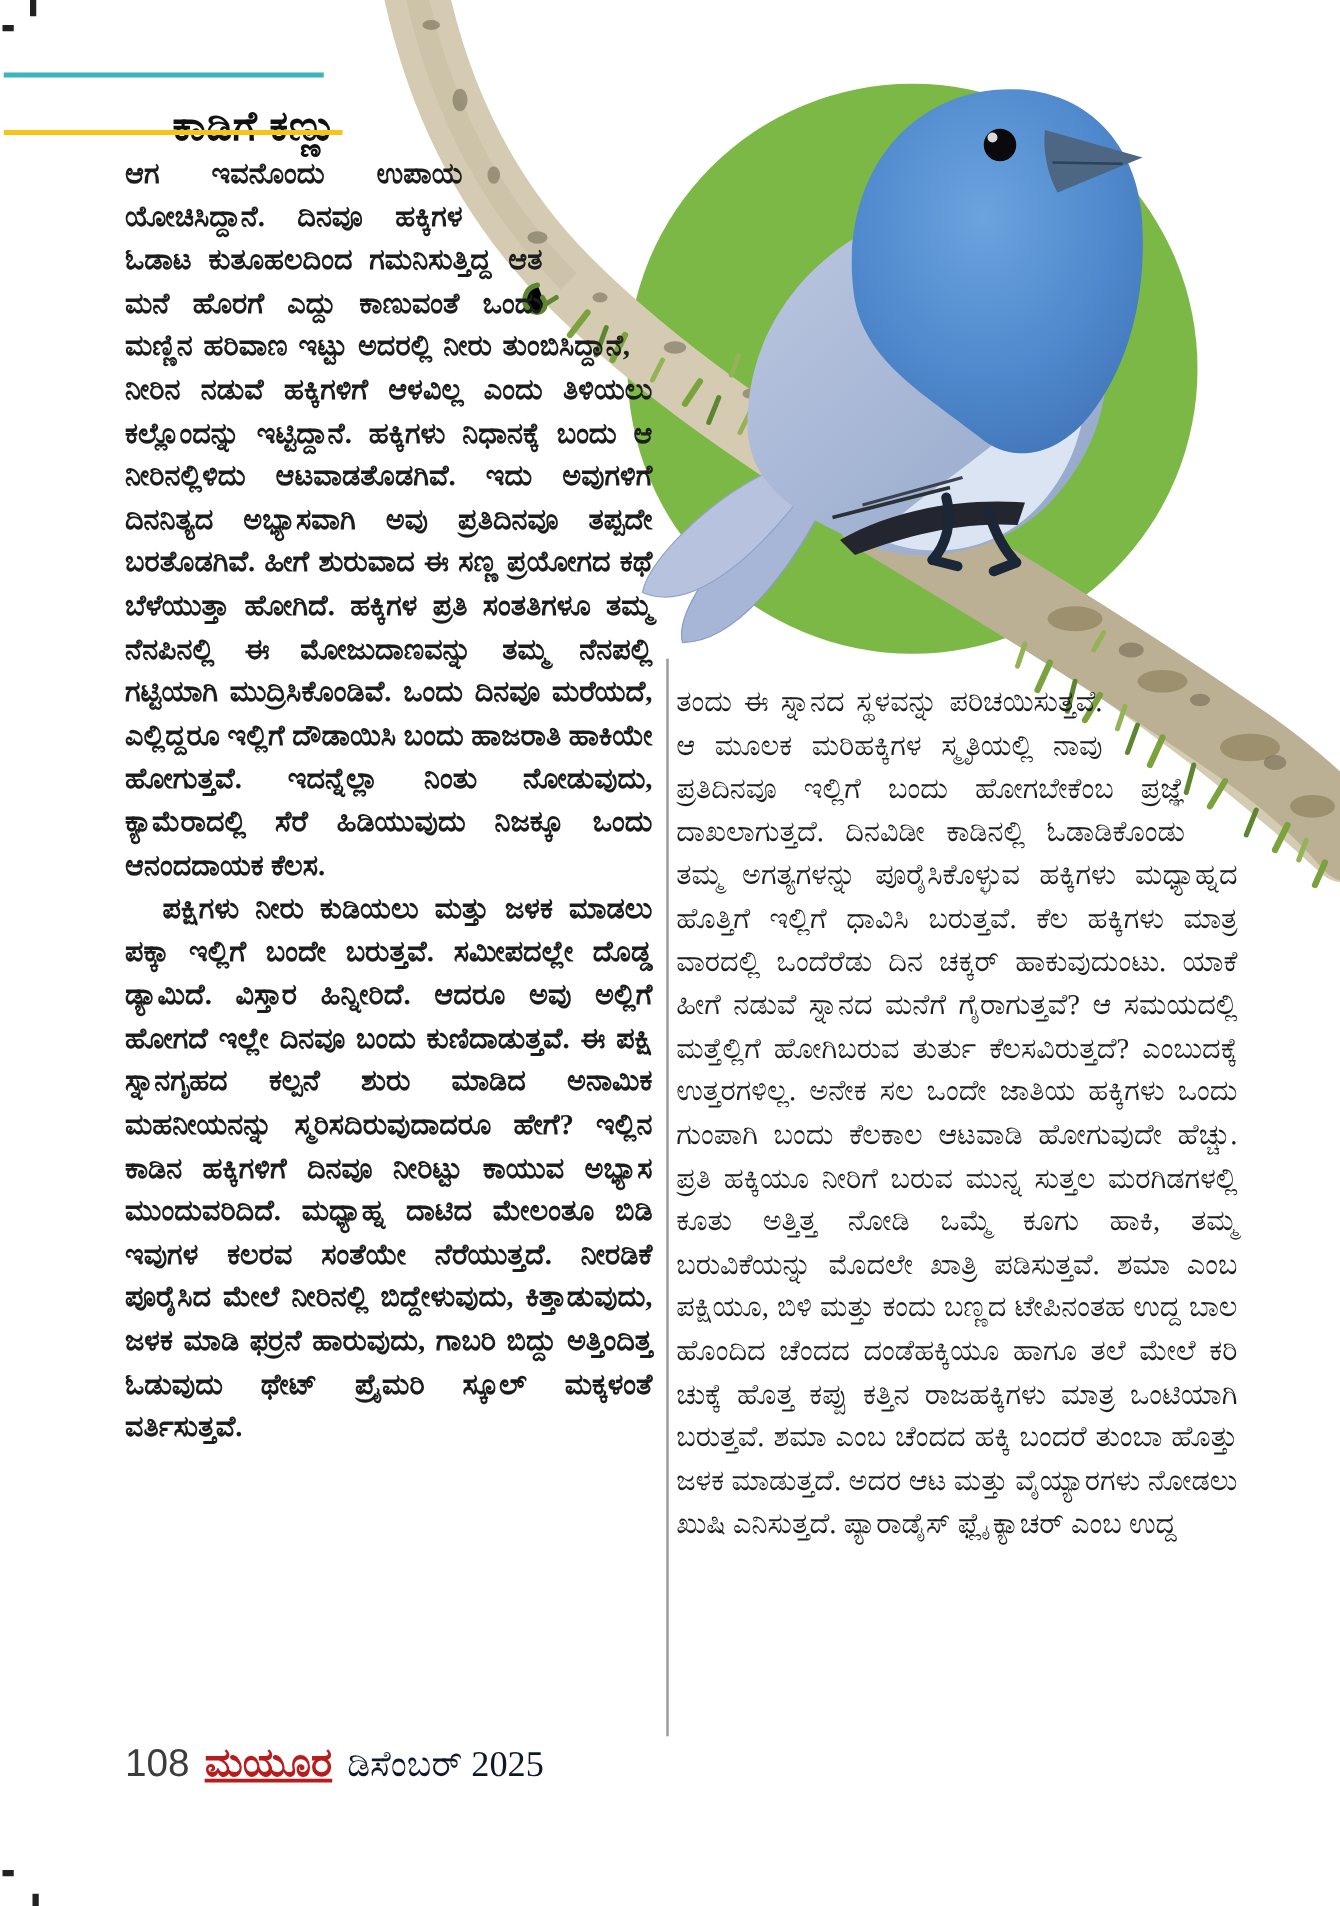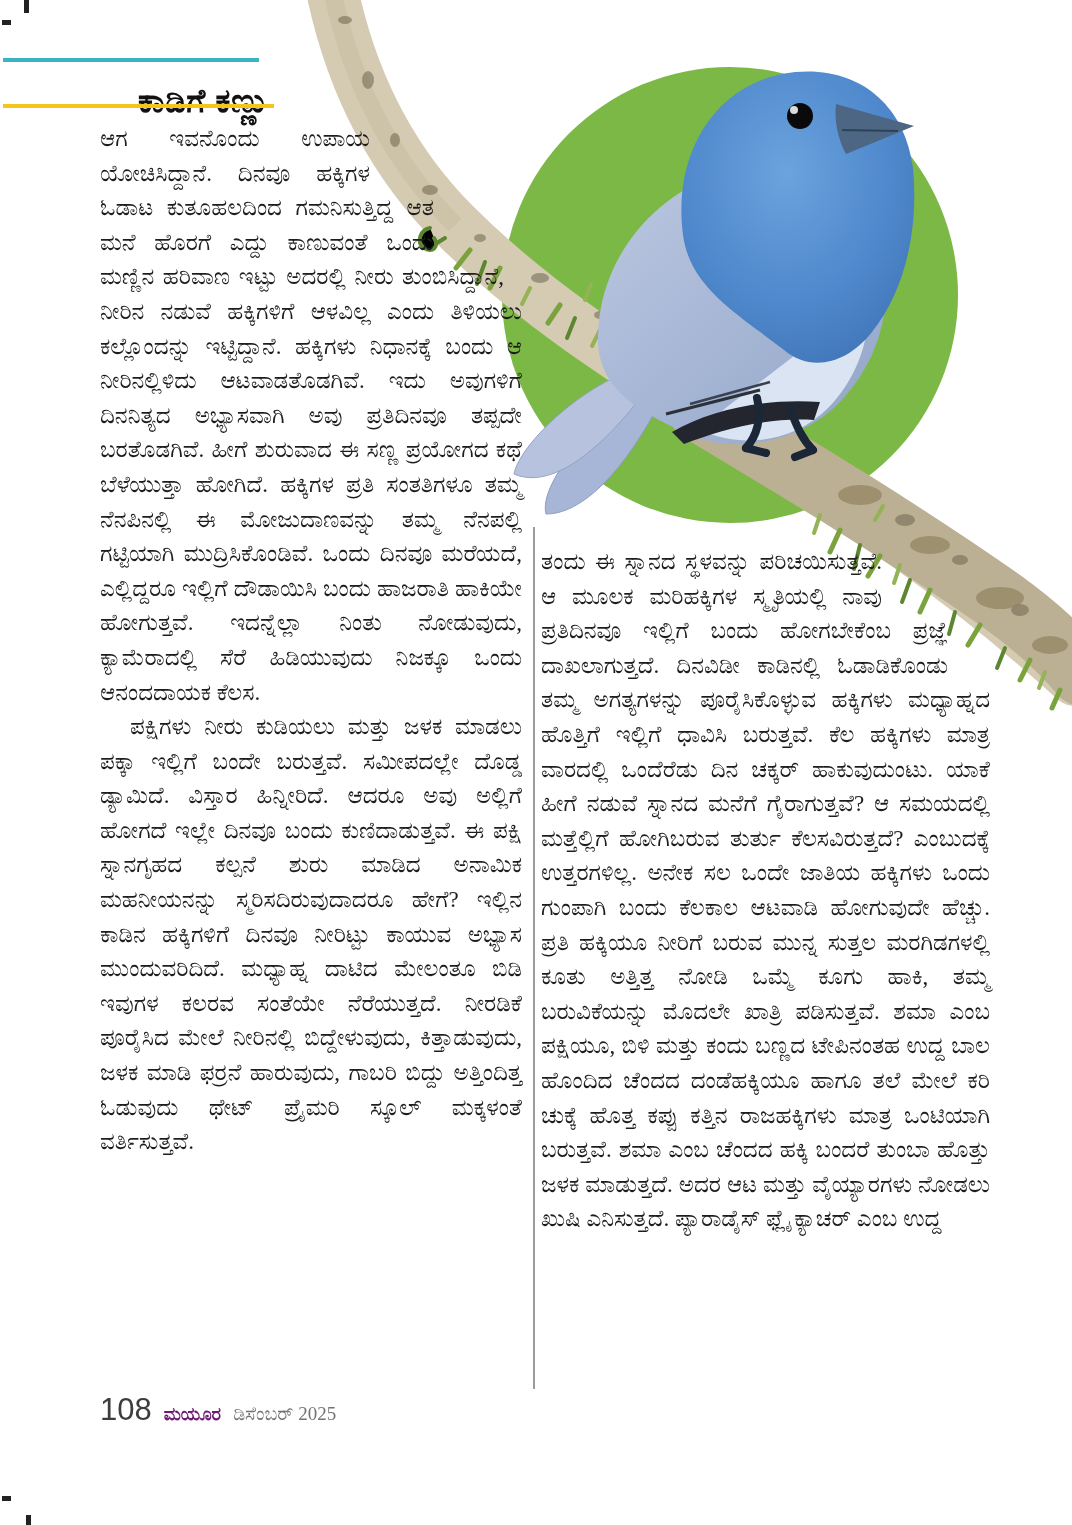--- a/index.html
+++ b/index.html
@@ -21,34 +21,34 @@
     position:absolute;left:0;top:60px;width:270px;text-align:right;
     font-size:33px;font-weight:700;color:#111;letter-spacing:.5px;
     font-family:"Liberation Sans","DejaVu Sans",sans-serif;
   }
   
   .art{position:absolute;left:290px;top:-15px;width:782px;height:760px;}
   
   .col{position:absolute;text-align:justify;font-size:23px;line-height:34.6px;}
   .col p{margin:0;padding:0;}
   .col p.indent{text-indent:30px;}
-  .col-left{left:100px;top:122px;width:422px;}
+  .col-left{left:100px;top:122px;width:422px;font-weight:bold;}
   .col-right{left:541px;top:545px;width:449px;}
   .spacer{float:right;clear:right;}
   .sL1{width:152px;height:68px;}
   .sL2{width:88px;height:70px;}
   .sL3{width:18px;height:34px;}
   .sR1{width:108px;height:68px;}
   .sR2{width:42px;height:70px;}
   .col-divider{position:absolute;left:533px;top:527px;width:2px;height:862px;background:#9c9c9c;}
   
   .footer{position:absolute;left:100px;top:1392px;display:flex;align-items:baseline;gap:12px;}
   .footer .pageno{font-family:"Liberation Sans","DejaVu Sans",sans-serif;font-size:31px;font-weight:400;color:#3d3d3d;}
-  .footer .mag{font-size:18px;font-weight:700;color:#701a75;}
-  .footer .issue{font-size:19px;color:#737373;}
+  .footer .mag{font-size:32px;font-weight:700;color:#b91c1c;text-decoration:underline;}
+  .footer .issue{font-size:29px;color:#0f172a;}
 </style>
 </head>
 <body>
 
 <div class="page">
 
   <div class="mark tick-top"></div>
   <div class="mark dash-top"></div>
   <div class="mark dash-bottom"></div>
   <div class="mark tick-bottom"></div>

